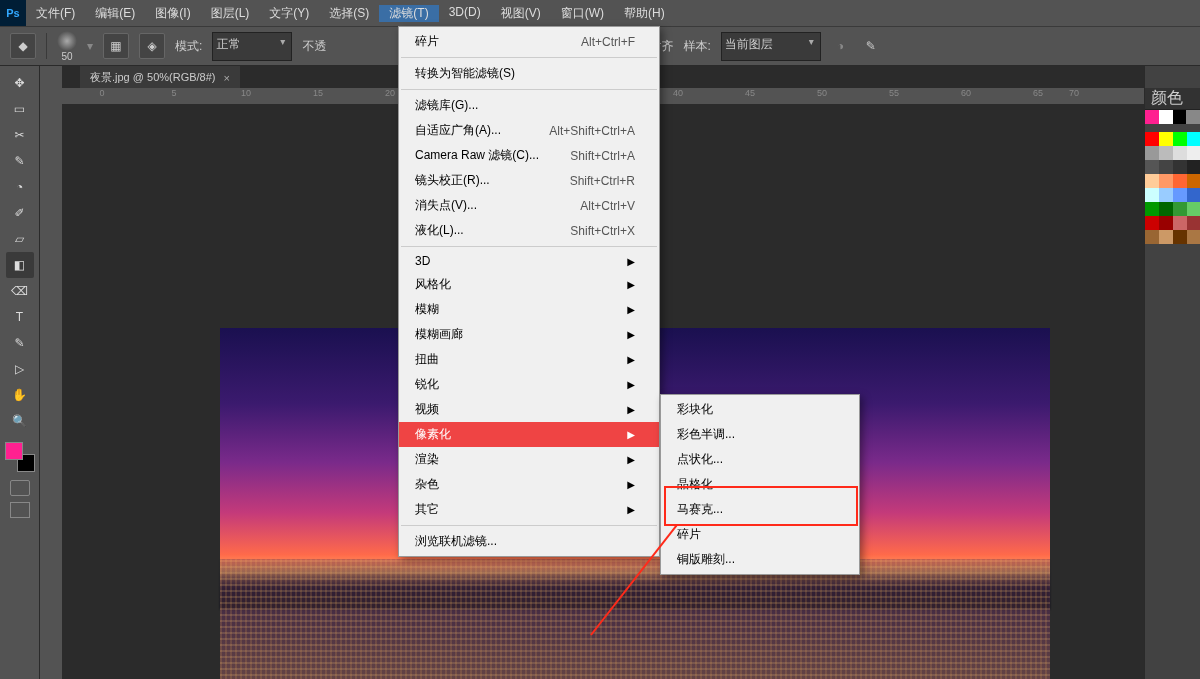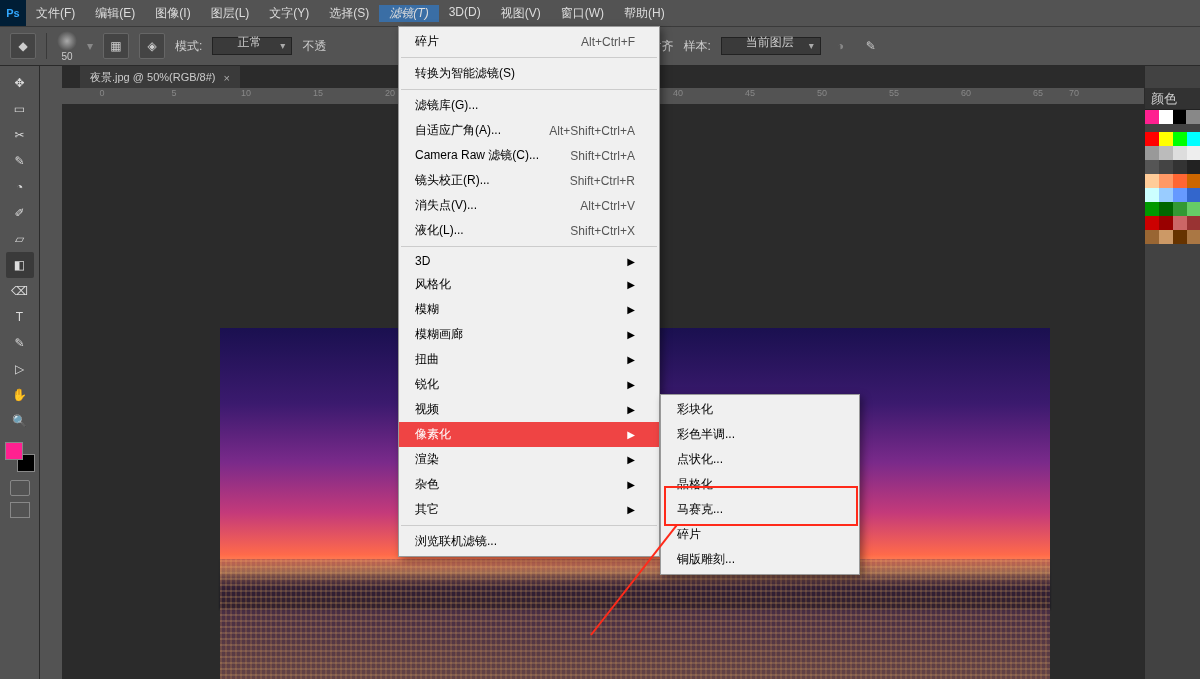--- a/index.html
+++ b/index.html
@@ -2,28 +2,28 @@
 <html><head>
 <meta charset="utf-8">
 <style>
   * { box-sizing: border-box; margin: 0; padding: 0; font-family: "Microsoft YaHei", Arial, sans-serif; }
   body { width: 1200px; height: 679px; background: #535353; overflow: hidden; position: relative; color: #ddd; font-size: 12px; }
   
   .menubar { height: 26px; background: #535353; display: flex; align-items: center; padding-left: 0; }
   .ps-icon { width: 26px; height: 26px; background: #001e36; display: flex; align-items: center; justify-content: center; color:#31a8ff; font-weight:bold; font-size:11px; }
   .menu-items { display: flex; }
   .menu-item { padding: 0 10px; color: #ddd; cursor: default; }
-  .menu-item.active { background: #3a6ea5; font-style: italic; }
+  .menu-item.active { background: #3a6ea5; }
   
   .options-bar { height: 40px; background: #535353; border-top:1px solid #3a3a3a; border-bottom:1px solid #2a2a2a; display:flex; align-items:center; padding: 0 10px; gap: 10px; color:#ccc; font-size:12px; }
   .opt-icon { width:26px; height:26px; background:#444; border:1px solid #666; border-radius:2px; display:flex; align-items:center; justify-content:center; }
   .opt-sep { width:1px; height:26px; background:#3a3a3a; }
   .brush-group { display:flex; flex-direction:column; align-items:center; font-size:10px; }
   .brush-dot { width:20px; height:20px; border-radius:50%; background:radial-gradient(circle,#aaa 0%, transparent 70%); }
-  .dropdown { background:#3a3a3a; border:1px solid #222; color:#ccc; padding:3px 24px 3px 24px; position:relative; min-width:80px; height:18px; display:flex; align-items:flex-end; }
+  .dropdown { background:#3a3a3a; border:1px solid #222; color:#ccc; padding:3px 24px 3px 3px; position:relative; min-width:80px; height:29px; display:flex; align-items:flex-start; }
   .dropdown::after { content:"▾"; position:absolute; right:6px; font-size:10px; color:#aaa; }
   .checkbox { width:13px; height:13px; background:#ddd; display:inline-flex; align-items:center; justify-content:center; color:#2a7bd0; font-size:11px; font-weight:bold; }
   .small-icon { width:20px; height:20px; display:flex; align-items:center; justify-content:center; color:#888; }
   
   .workspace { display:flex; height: calc(679px - 26px - 40px); }
   .toolbox { width:40px; background:#535353; border-right:1px solid #2a2a2a; display:flex; flex-direction:column; align-items:center; padding-top:4px; gap:2px; }
   .tool { width:28px; height:26px; display:flex; align-items:center; justify-content:center; color:#ddd; border-radius:2px; }
   .tool.selected { background:#3a3a3a; }
   .fgbg { position:relative; width:30px; height:30px; margin-top:6px; }
   .fg { position:absolute; left:0; top:0; width:18px; height:18px; background:#ff2090; border:1px solid #888; }
@@ -37,21 +37,21 @@
   .tab .close { color:#aaa; }
   .hrule { position:absolute; left:22px; right:0; top:22px; height:16px; background:#535353; color:#888; font-size:9px; }
   .hrule span { position:absolute; transform:translateX(-50%); }
   .vrule { position:absolute; left:0; top:38px; bottom:0; width:22px; background:#535353; }
   
   .image { position:absolute; left:180px; top:262px; width:830px; height:420px; background: linear-gradient(to bottom, #1a1050 0%, #3b1a6e 18%, #7a2a8a 32%, #c43a7a 44%, #ff6a4a 54%, #ffaa66 58%, #2a1a3a 62%, #1a1030 100%); }
   .city-lights { position:absolute; left:0; right:0; bottom:0; height:45%; background: repeating-linear-gradient(90deg, rgba(255,180,80,.15) 0 2px, transparent 2px 5px), repeating-linear-gradient(0deg, rgba(255,200,120,.18) 0 2px, transparent 2px 6px), linear-gradient(to top, rgba(255,180,100,.45), rgba(60,30,80,.3)); }
   .skyline { position:absolute; left:0; right:0; top:55%; height:12%; background: linear-gradient(to bottom, transparent, #0a0818); filter:blur(1px);}
   
   .right-panels { width:56px; background:#424242; border-left:1px solid #2a2a2a; }
-  .panel-tab { height:22px; background:#323232; color:#ccc; font-size:13px; display:flex; align-items:center; padding-left:6px; border-bottom:1px solid #222;}
+  .panel-tab { height:22px; background:#323232; color:#ccc; font-size:16px; display:flex; align-items:center; padding-left:6px; border-bottom:1px solid #222;}
   .swatch-strip { display:flex; }
   .swatch-strip .sw { width:14px; height:14px; }
   .swatch-grid { display:flex; flex-wrap:wrap; width:56px; }
   .swatch-grid .sw { width:14px; height:14px; }
   
   
   .menu-dropdown { position:absolute; background:#f0f0f0; border:1px solid #999; box-shadow: 3px 3px 8px rgba(0,0,0,.4); color:#000; font-size:12px; padding:2px 0; }
   .menu-dropdown .m-item { display:flex; justify-content:space-between; align-items:center; padding:4px 24px 4px 16px; white-space:nowrap; position:relative; }
   .menu-dropdown .m-item:hover, .menu-dropdown .m-item.hover { background:#ef4444; color:#fff; }
   .menu-dropdown .m-sep { height:1px; background:#ccc; margin:3px 2px; }

